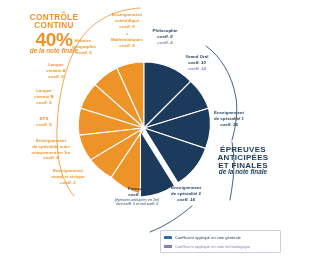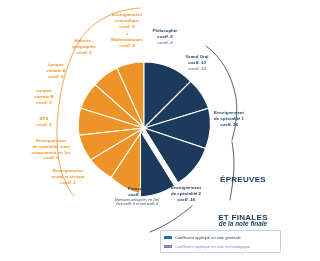--- a/index.html
+++ b/index.html
@@ -18,21 +18,21 @@
     font-weight:700;font-size:8.2px;letter-spacing:.3px;
   }
   .headline .pct{
     font-weight:700;font-size:19px;letter-spacing:-.4px;margin-top:-1px;
   }
   .headline .sub{
     font-style:italic;font-weight:700;font-size:6.4px;margin-top:-1px;
   }
   #cc{left:6px;top:14px;width:96px;color:#EE9327;}
   #ef{left:202px;top:146px;width:82px;color:#1B3A5C;}
-  #ef .l1,#ef .l2,#ef .l3{font-weight:700;font-size:8px;letter-spacing:.3px;margin-top:30px;}
+  #ef .l1,#ef .l2,#ef .l3{font-weight:700;font-size:8px;letter-spacing:.3px;}
 
   
   #curves{position:absolute;left:0;top:0;width:285px;height:261px;}
 
   
   #pie{position:absolute;left:72px;top:56px;width:144px;height:144px;}
 
   
   .lbl{position:absolute;font-size:4.4px;line-height:1.32;font-weight:700;}
   .lbl .c{font-style:italic;font-weight:700;}
@@ -50,23 +50,30 @@
   }
   .lgrow{display:flex;align-items:center;gap:3px;height:9px;}
   .sw{width:8px;height:3px;border-radius:.5px;flex:0 0 auto;}
   .lgtxt{font-size:4px;line-height:1;}
 </style>
 </head>
 <body>
 
 <div id="stage">
 
+  <div class="headline" id="cc">
+    <div class="l1">CONTRÔLE</div>
+    <div class="l2">CONTINU</div>
+    <div class="pct">40%</div>
+    <div class="sub">de la note finale</div>
+  </div>
 
   <div class="headline" id="ef">
     <div class="l1">ÉPREUVES</div>
+    <div class="l2">ANTICIPÉES</div>
     <div class="l3">ET FINALES</div>
     <div class="sub">de la note finale</div>
   </div>
 
   <svg id="curves" viewBox="0 0 285 261">
     <path d="M140 8 C 112 10, 92 22, 80 40 C 66 62, 58 96, 57 128 C 56 160, 62 182, 74 196" fill="none" stroke="#EE9327" stroke-width="0.8" stroke-linecap="round"></path>
     <path d="M232 140 C 236 126, 238 112, 236 98 C 232 74, 220 56, 206 46" fill="none" stroke="#1B3A5C" stroke-width="0.8" stroke-linecap="round"></path>
     <path d="M230 200 C 232 188, 234 176, 234 164 C 234 156, 233 148, 232 142" fill="none" stroke="#1B3A5C" stroke-width="0.8" stroke-linecap="round"></path>
     <path d="M150 232 C 166 226, 180 216, 192 206" fill="none" stroke="#1B3A5C" stroke-width="0.8" stroke-linecap="round"></path>
   </svg>

